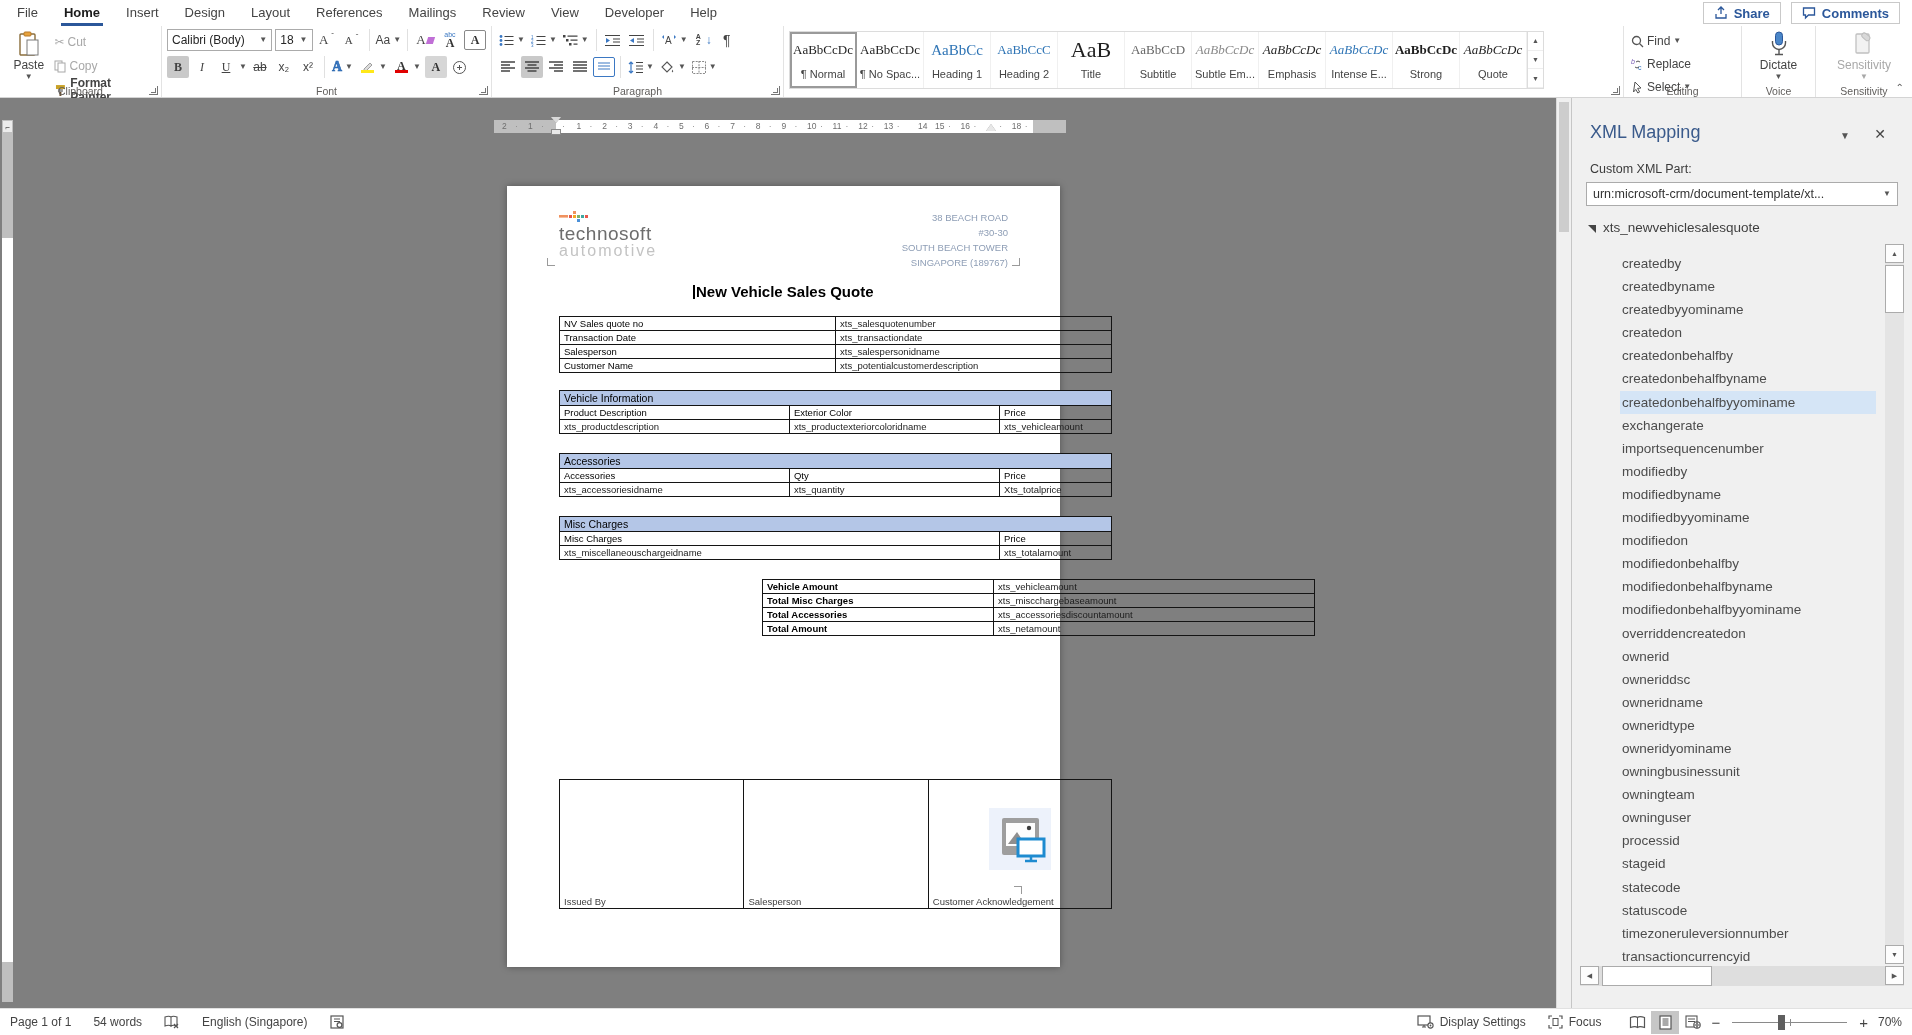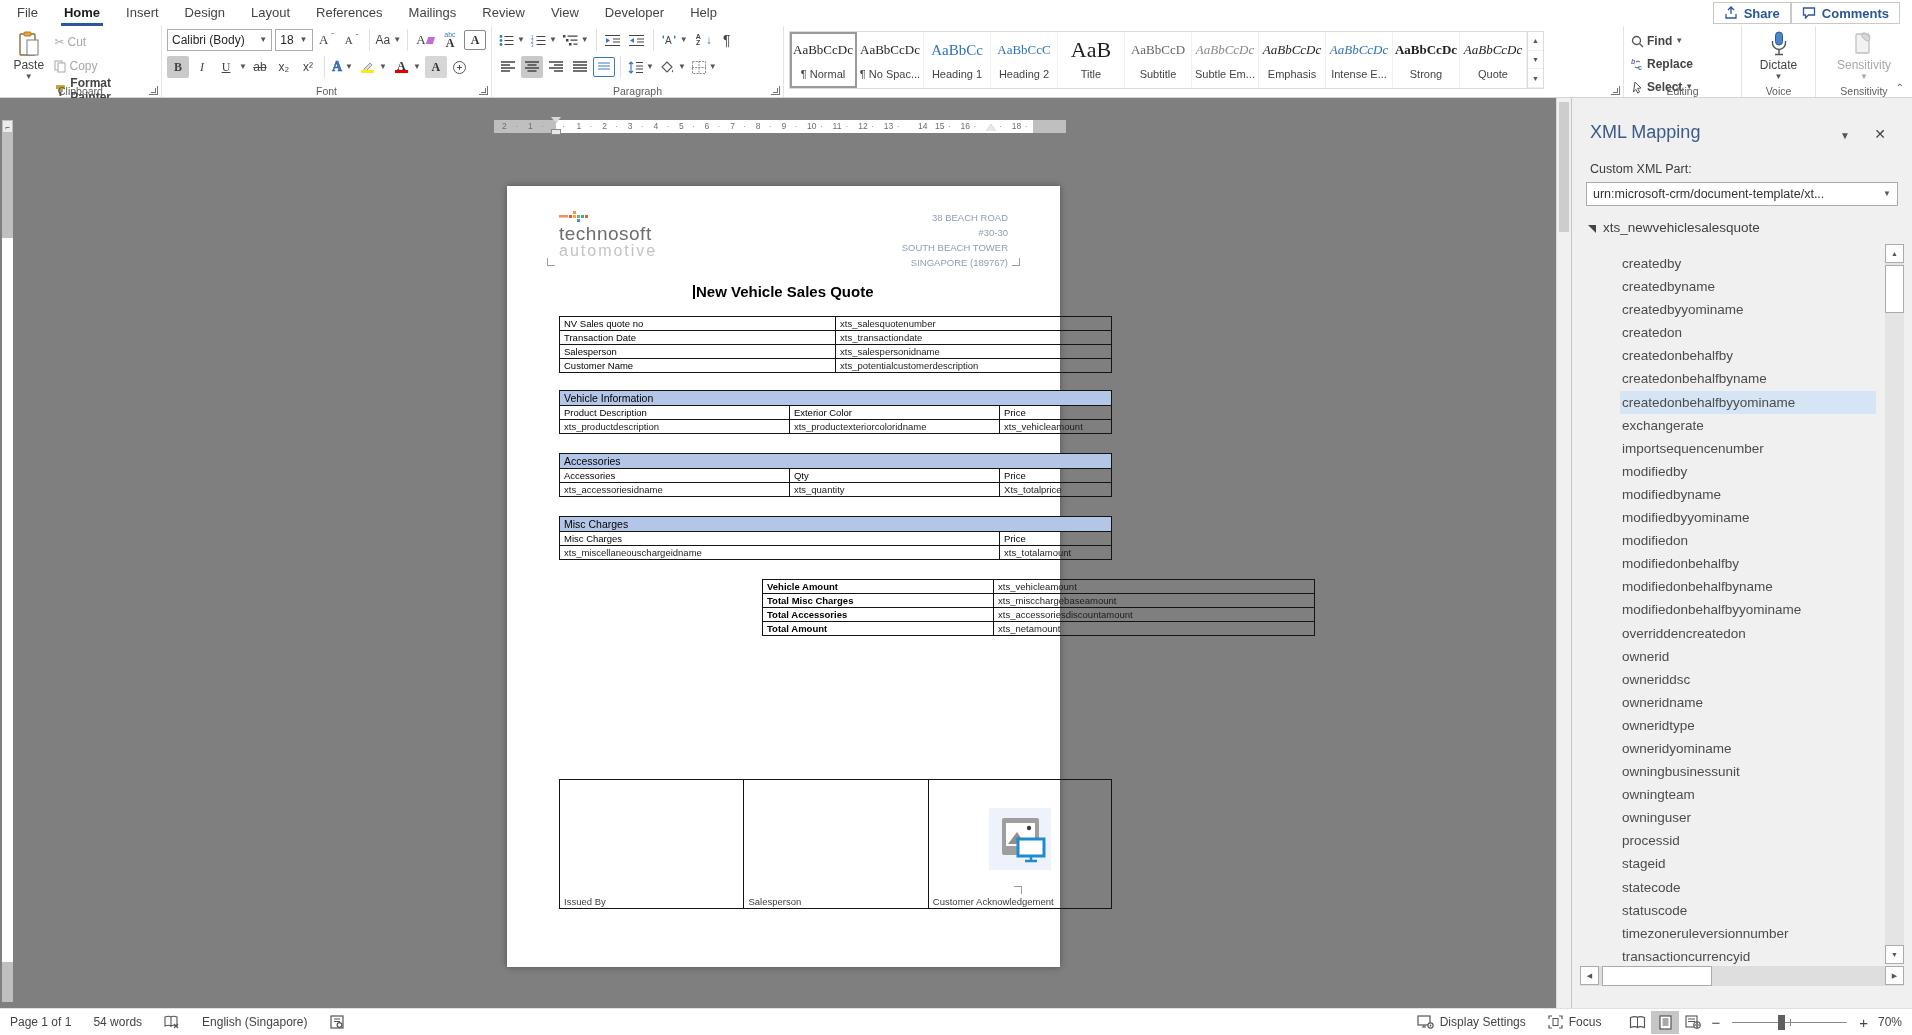--- a/index.html
+++ b/index.html
@@ -7,21 +7,21 @@
   body {
     width:1912px; height:1035px; overflow:hidden;
     font-family:"Liberation Sans", sans-serif;
     background:#fff; color:#444; -webkit-font-smoothing:antialiased;
   }
   
   .tabrow { height:26px; display:flex; align-items:stretch; background:#fff; padding-left:4px; }
   .tab { padding:0 13px; font-size:13px; color:#444; line-height:25px; position:relative; cursor:default; }
   .tab.active { color:#1b1b1b; font-weight:bold; }
   .tab.active::after { content:""; position:absolute; left:10px; right:10px; bottom:0; height:3px; background:#2b579a; }
-  .topright { margin-left:auto; display:flex; align-items:center; padding-right:12px;text-align:center; }
+  .topright { margin-left:auto; display:flex; gap:10px; align-items:center; padding-right:12px;text-align:center; }
   .pillbtn { border:1px solid #c9c9c9; background:#fff; color:#2b579a; font-size:13px; height:22px;
              display:flex; align-items:center; gap:6px; padding:0 10px; font-weight:bold; }
   
   .ribbon { height:72px; display:flex; background:#fff; border-bottom:1px solid #d4d4d4; position:relative; }
   .rgroup { position:relative; padding:3px 5px 14px 5px; border-right:1px solid #e3e3e3; }
   .glabel { position:absolute; bottom:0; left:0; right:0; text-align:center; font-size:10.5px; color:#605e5c; }
   .launcher { position:absolute; bottom:2px; right:3px; width:9px; height:9px;
               border-right:1px solid #767676; border-bottom:1px solid #767676; }
   .launcher::after { content:""; position:absolute; right:1px; bottom:1px; width:4px; height:4px;
               border-right:1px solid #767676; border-bottom:1px solid #767676; transform:rotate(0deg); }
@@ -475,21 +475,21 @@
       <div class="galarrows" style="height:58px; margin-top:2px; background:#fff; border:1px solid #dcdcdc; border-left:none;">
         <div>▲</div>
         <div>▼</div>
         <div>▼</div>
       </div>
     </div>
     <div class="launcher"></div>
   </div>
 
   <div class="rgroup" style="width:118px;">
-    <div style="display:flex; flex-direction:column; gap:1px; margin-top:1px;font-weight:bold;">
+    <div style="display:flex; flex-direction:column; gap:1px; margin-top:1px;">
       <div class="btn sbtn" style="justify-content:flex-start;">
         <svg width="13" height="13" viewBox="0 0 13 13">
             <circle cx="5.5" cy="5.5" r="4" fill="none" stroke="#555" stroke-width="1.3"></circle>
             <path d="M8.5 8.5l3.5 3.5" stroke="#555" stroke-width="1.3"></path>
           </svg>
         <span>Find</span>
         <span class="chv">▼</span>
       </div>
       <div class="btn sbtn" style="justify-content:flex-start;">
         <svg width="13" height="13" viewBox="0 0 13 13">

